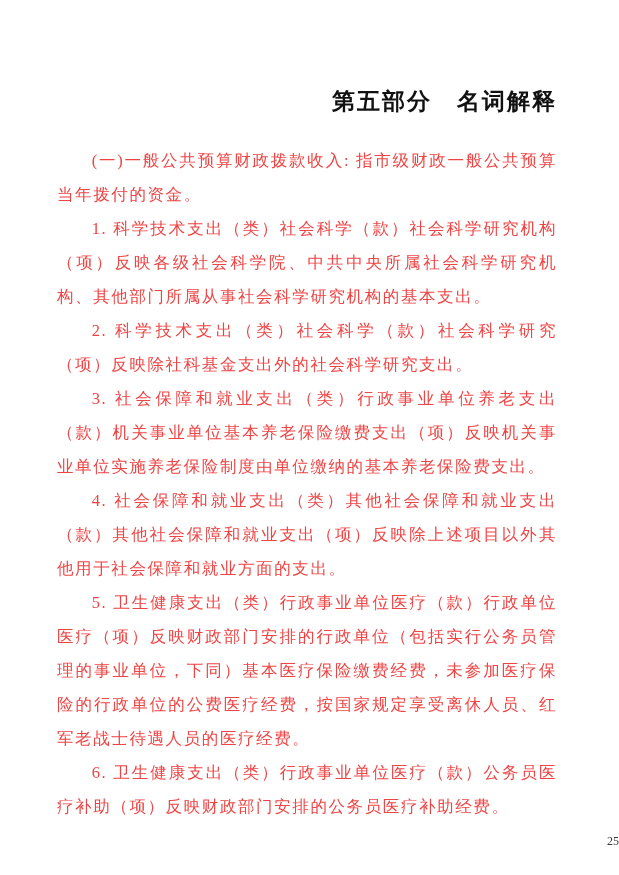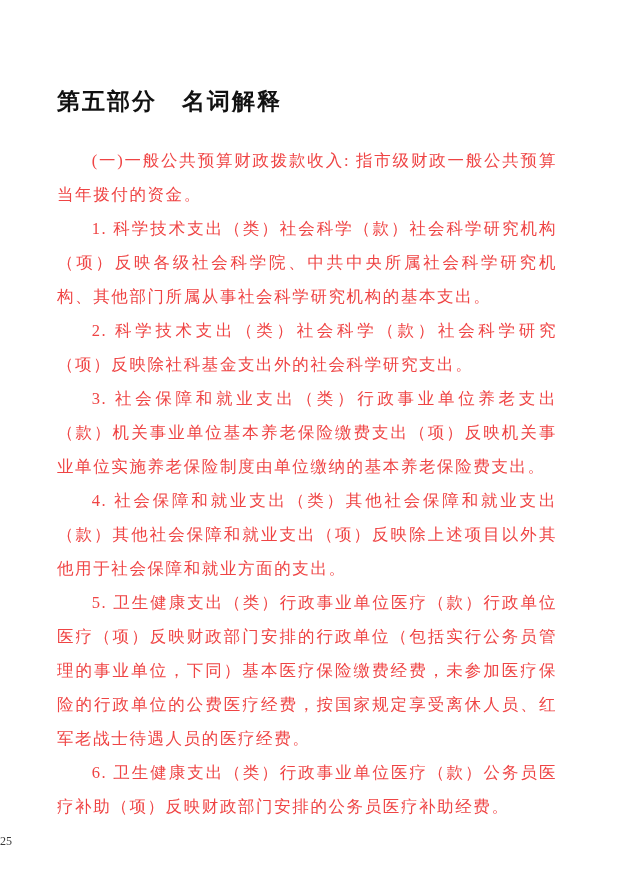--- a/index.html
+++ b/index.html
@@ -18,40 +18,40 @@
     color: #1c1c1c;
     overflow: hidden;
   }
   .doc-title {
     margin: 0 0 26px 0;
     font-family: "Liberation Sans", "DejaVu Sans", sans-serif;
     font-weight: bold;
     font-size: 23px;
     line-height: 34px;
     letter-spacing: 2px;
-    text-align: left;
+    text-align: right;
     color: #111111;
   }
   .doc-body p {
     margin: 0;
     font-family: Liberation Serif, serif;
     font-size: 16.5px;
     line-height: 34px;
     letter-spacing: 1.6px;
     text-align: justify;
     text-align-last: left;
     text-indent: 2.1em;
     color: #ef4444;
   }
   .page-number {
     position: absolute;
     left: 0;
     right: 0;
     bottom: 26px;
-    text-align: left;
+    text-align: right;
     font-family: "Liberation Serif", "DejaVu Serif", serif;
     font-size: 12px;
     color: #3a3a3a;
   }
 </style>
 </head>
 <body>
 
 <div class="page">
   <h1 class="doc-title">第五部分　名词解释</h1>

